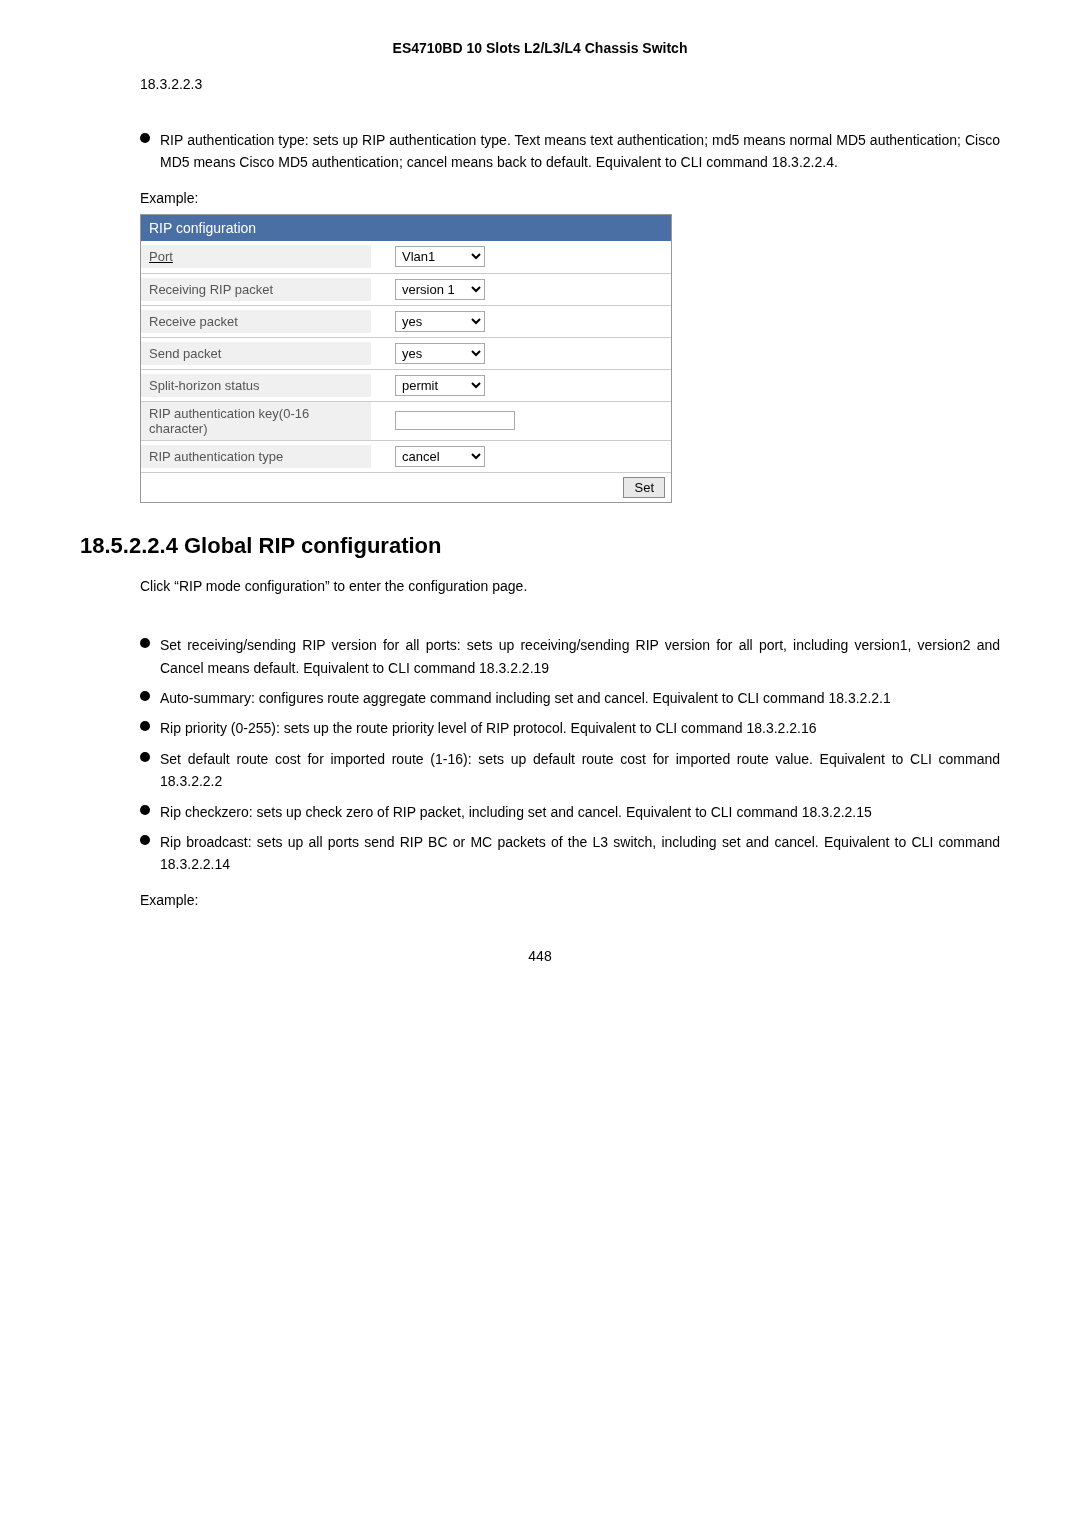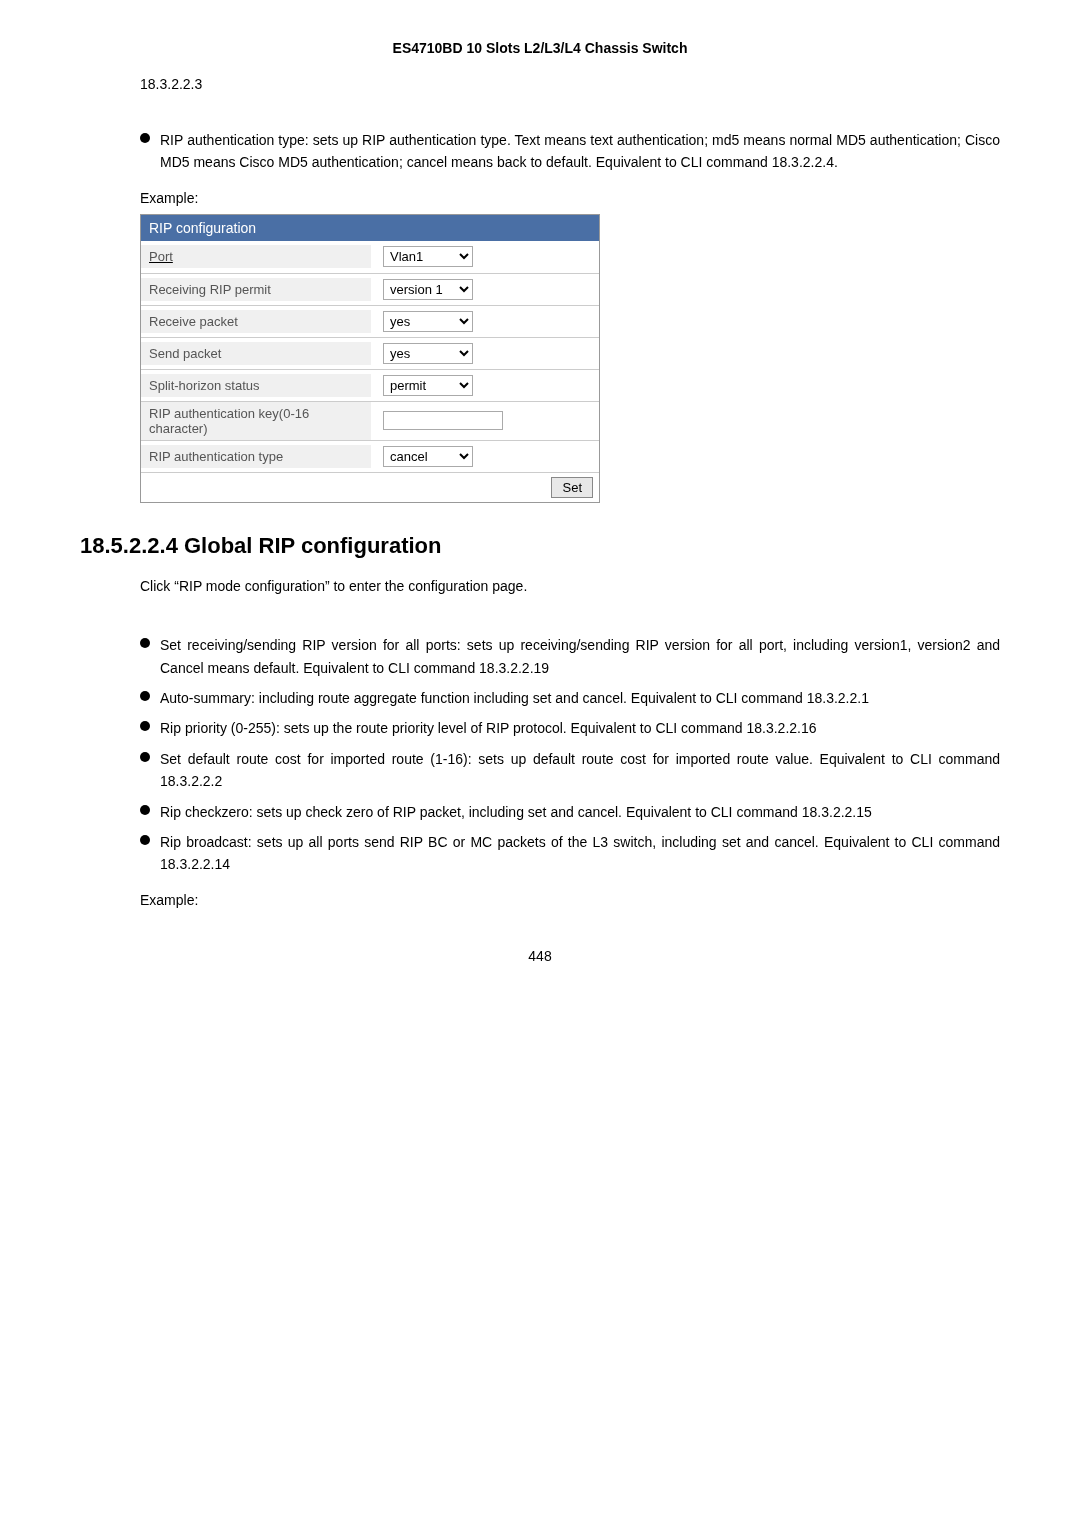--- a/index.html
+++ b/index.html
@@ -53,21 +53,21 @@
     .example-label {
       margin-left: 60px;
       margin-bottom: 8px;
       font-size: 14px;
     }
     
     .rip-table-wrapper {
       margin-left: 60px;
       margin-bottom: 30px;
       border: 1px solid #999;
-      width: 460px;
+      width: 532px;
     }
     .rip-table-header {
       background: #4a6fa5;
       color: #fff;
       padding: 5px 8px;
       font-size: 14px;
       font-weight: normal;
     }
     .rip-table-body {
       background: #fff;
@@ -84,21 +84,21 @@
     }
     .rip-label {
       flex: 0 0 230px;
       padding: 4px 8px;
       font-size: 13px;
       color: #555;
       background: #f0f0f0;
     }
     .rip-control {
       flex: 1;
-      padding: 4px 12px;
+      padding: 4px 24px;
       background: #fff;
     }
     .rip-select {
       font-size: 13px;
       border: 1px solid #aaa;
       background: #fff;
       padding: 1px 2px;
       min-width: 90px;
     }
     .rip-input {
@@ -172,21 +172,21 @@
     <div class="rip-row">
       <div class="rip-label">Port</div>
       <div class="rip-control">
         <select class="rip-select">
           <option>Vlan1</option>
         </select>
       </div>
     </div>
 
     <div class="rip-row">
-      <div class="rip-label">Receiving RIP permit</div>
+      <div class="rip-label">Receiving RIP packet</div>
       <div class="rip-control">
         <select class="rip-select">
           <option>version 1</option>
           <option>version 2</option>
           <option>Cancel</option>
         </select>
       </div>
     </div>
 
 
@@ -254,21 +254,21 @@
   <span>Click “RIP mode configuration” to enter the configuration page.</span>
 </p>
 
 <ul class="bullet-list">
   <li class="">
     <span class="bullet-dot"></span>
     <span class="bullet-text">Set receiving/sending RIP version for all ports: sets up receiving/sending RIP version for all port, including version1, version2 and Cancel means default. Equivalent to CLI command 18.3.2.2.19</span>
   </li>
   <li class="">
     <span class="bullet-dot"></span>
-    <span class="bullet-text">Auto-summary: including route aggregate function including set and cancel. Equivalent to CLI command 18.3.2.2.1</span>
+    <span class="bullet-text">Auto-summary: configures route aggregate command including set and cancel. Equivalent to CLI command 18.3.2.2.1</span>
   </li>
   <li class="">
     <span class="bullet-dot"></span>
     <span class="bullet-text">Rip priority (0-255): sets up the route priority level of RIP protocol. Equivalent to CLI command 18.3.2.2.16</span>
   </li>
   <li class="">
     <span class="bullet-dot"></span>
     <span class="bullet-text">Set default route cost for imported route (1-16): sets up default route cost for imported route value. Equivalent to CLI command 18.3.2.2.2</span>
   </li>
   <li class="">

